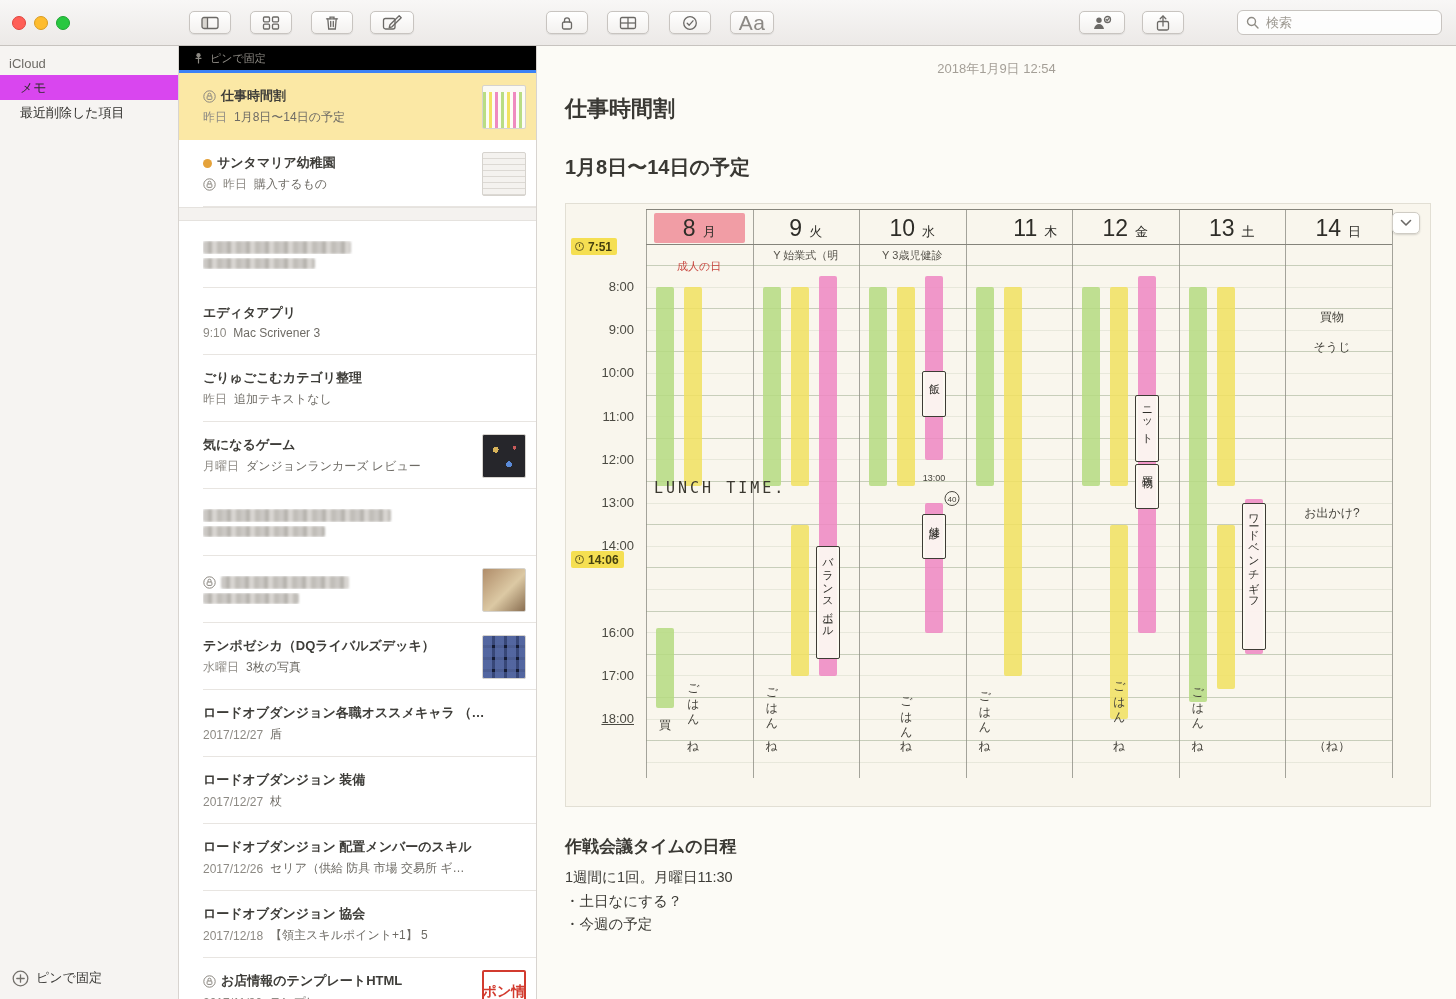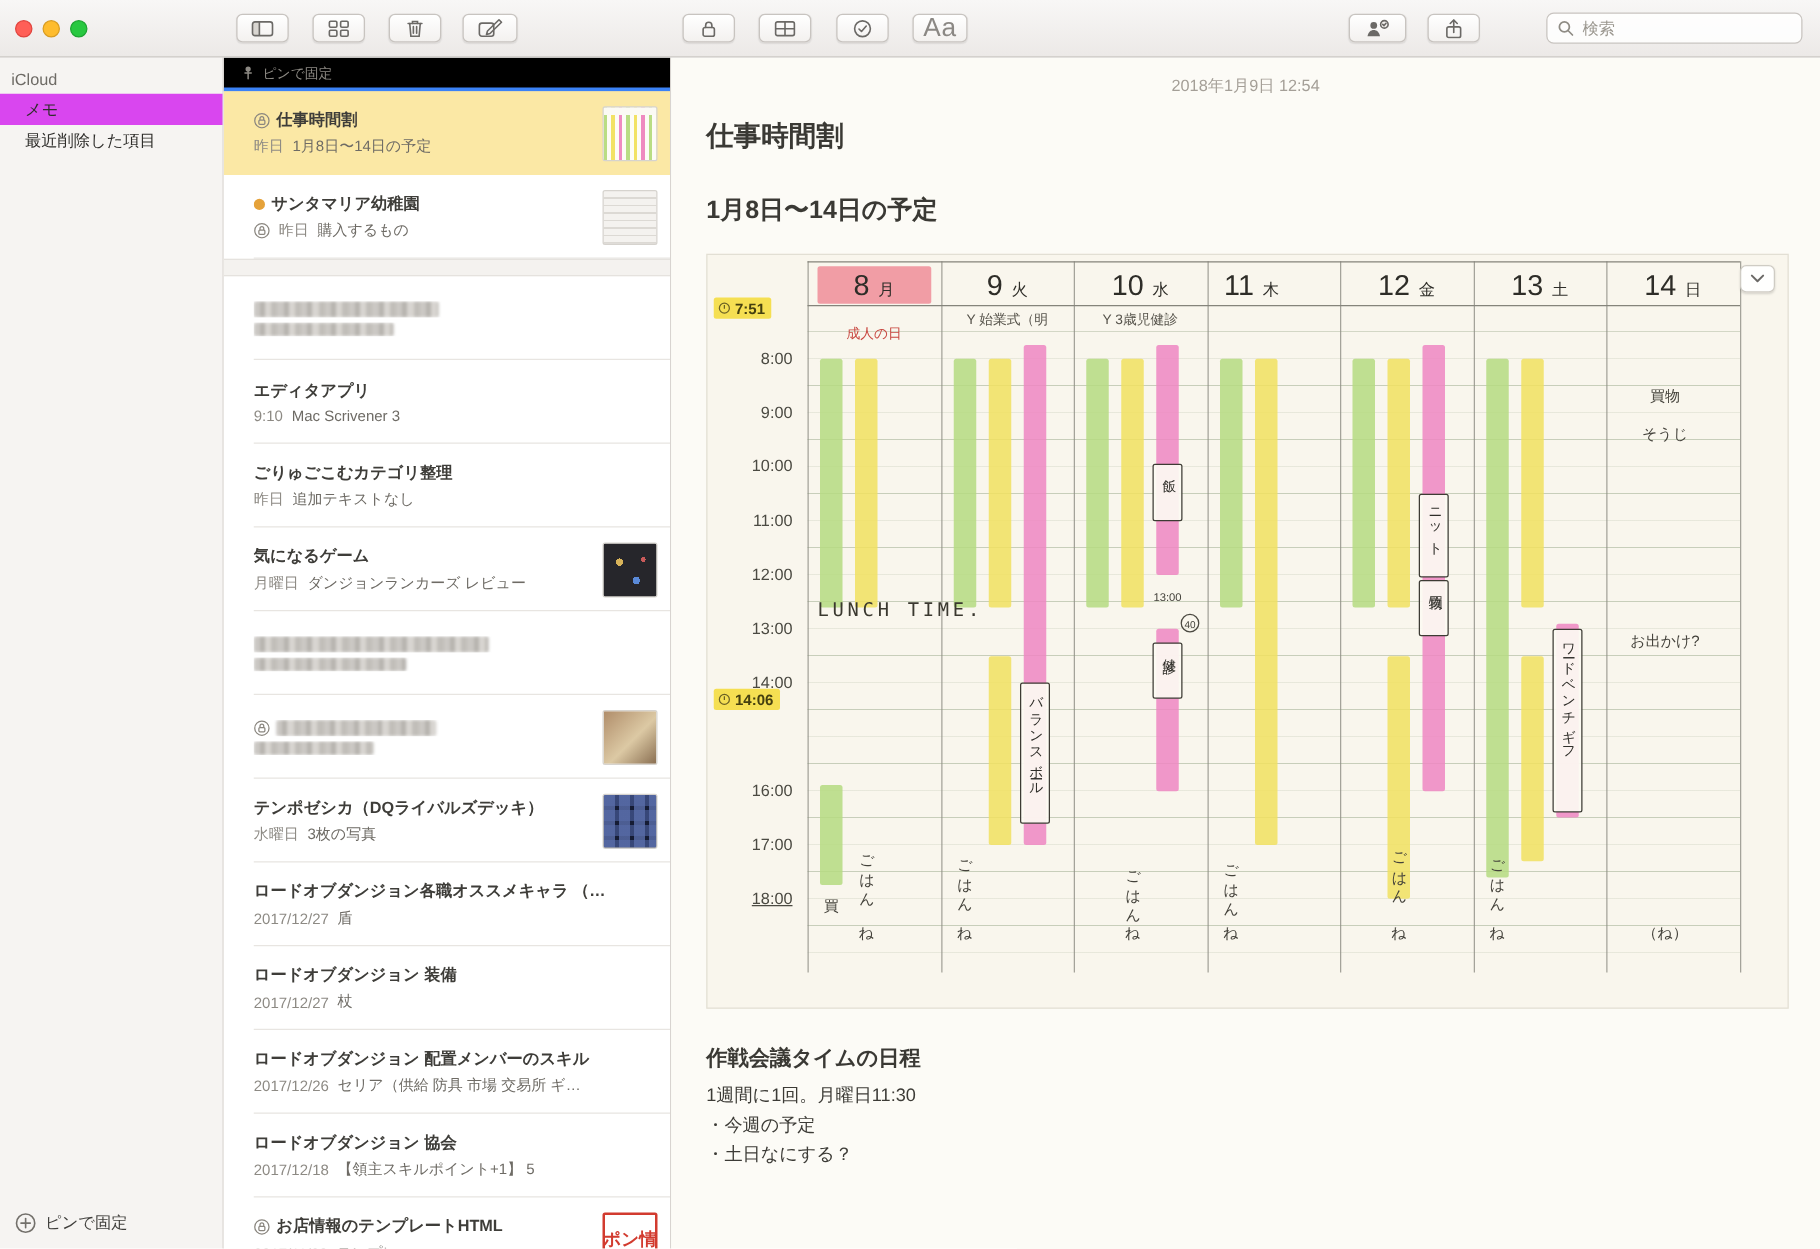--- a/index.html
+++ b/index.html
@@ -456,21 +456,21 @@
         <div class="sch-dayhead" style="left: 186.5px; width: 106.5px;">
           <span class="dnum">9</span>
           <span class="ddow">火</span>
         </div>
         <div class="sch-daynote" style="left: 186.5px; width: 106.5px; top: 44.12px;">Y 始業式（明</div>
         <div class="sch-dayhead" style="left: 293px; width: 106.5px;">
           <span class="dnum">10</span>
           <span class="ddow">水</span>
         </div>
         <div class="sch-daynote" style="left: 293px; width: 106.5px; top: 44.12px;">Y 3歳児健診</div>
-        <div class="sch-dayhead" style="left: 382px; width: 106.5px; align-items: center;">
+        <div class="sch-dayhead" style="left: 416px; width: 106.5px; align-items: center;">
           <span class="dnum">11</span>
           <span class="ddow">木</span>
         </div>
         <div class="sch-dayhead" style="left: 506px; width: 106.5px;">
           <span class="dnum">12</span>
           <span class="ddow">金</span>
         </div>
         <div class="sch-dayhead" style="left: 612.5px; width: 106.5px;">
           <span class="dnum">13</span>
           <span class="ddow">土</span>
@@ -555,19 +555,19 @@
         <div class="sch-mark" style="left: 766px; top: 134.84px;">そうじ</div>
         <div class="sch-mark" style="left: 766px; top: 301.16px;">お出かけ?</div>
         <div class="sch-mark" style="left: 766px; top: 534.44px;">（ね）</div>
         <div class="sch-lunch" style="top: 275.24px;">LUNCH TIME.</div>
       </div>
 
     <div class="note-body">
         <div class="body-sec">
           <div class="body-h">作戦会議タイムの日程</div>
           <div class="body-line">1週間に1回。月曜日11:30</div>
+          <div class="body-line">・土日なにする？</div>
           <div class="body-line">・今週の予定</div>
-          <div class="body-line">・土日なにする？</div>
         </div>
       </div>
   </div>
 
 </div>
 
 </body></html>

